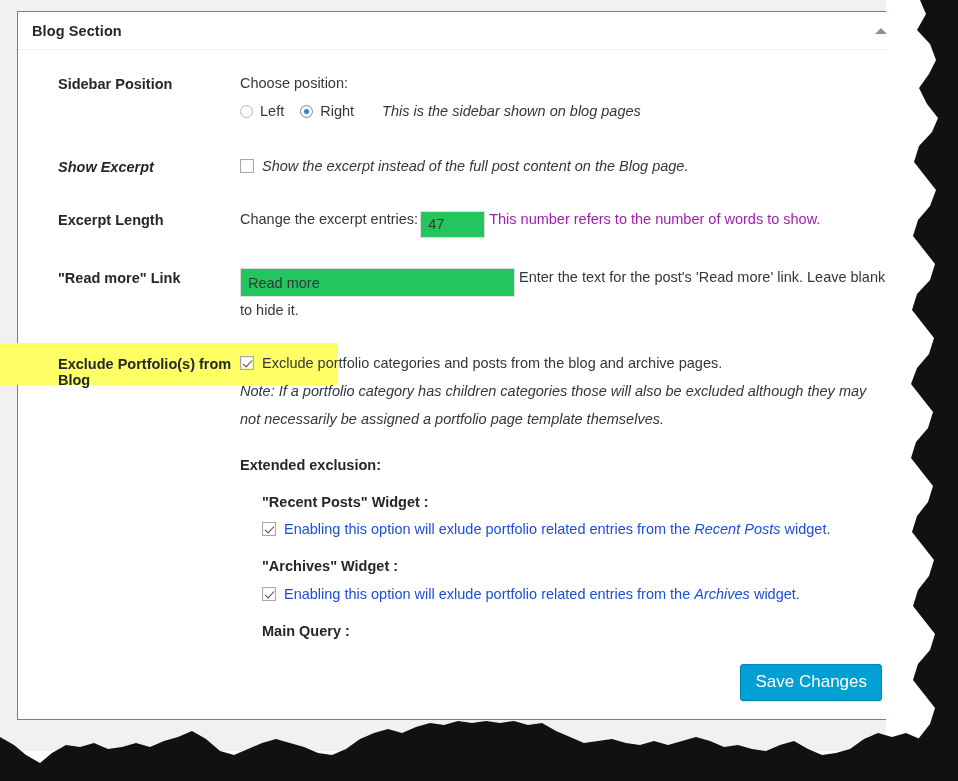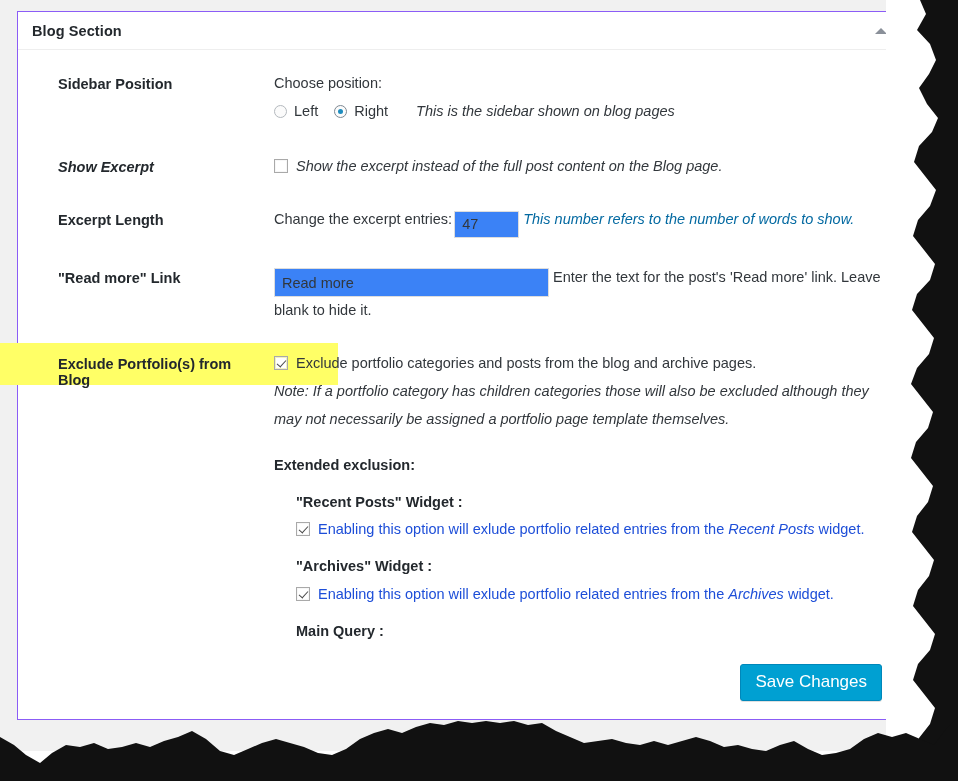--- a/index.html
+++ b/index.html
@@ -86,21 +86,20 @@
     font-size: 14.5px;
     font-weight: bold;
     color: #23282d;
   }
   .row-field {
     flex: 1;
     padding-right: 14px;
     font-size: 14.5px;
     color: #32373c;
     line-height: 1.92;
-    margin-left: 34px;
   }
 
   .row-sidebar   { padding-top: 20px; }
   .row-excerpt   { padding-top: 27px; font-style: italic; }
   .row-exlength  { padding-top: 26px; }
   .row-readmore  { padding-top: 26px; }
   .row-exclude   { padding-top: 25px; }
 
   
   .highlight-band {
@@ -184,34 +183,33 @@
     width: 4px; height: 8px;
     border: solid #4a4a4a;
     border-width: 0 1.6px 1.6px 0;
     transform: rotate(42deg);
     z-index: 2;
   }
   .cbox.on-yellow { background: #f2f2c0; }
 
   .text-input {
     border: 1px solid #dddddd;
-    background: #3b82f6;
+    background: #22c55e;
     font-family: "Liberation Sans", sans-serif;
     font-size: 14.5px;
     color: #32373c;
     padding: 7px 7px;
     box-sizing: border-box;
     outline: none;
   }
   .input-num  { width: 65px; height: 27px; vertical-align: -5px; margin: 0 4px 0 2px;}
   .input-text { width: 275px; height: 29px; vertical-align: -6px; }
 
   .inline-hint {
-    font-style: italic;
-    color: #0369a1;
+    color: #a21caf;
   }
   .note-line {
     font-style: italic;
     color: #32373c;
     display: block;
   }
 
   
   .ext-title {
     font-weight: bold;

